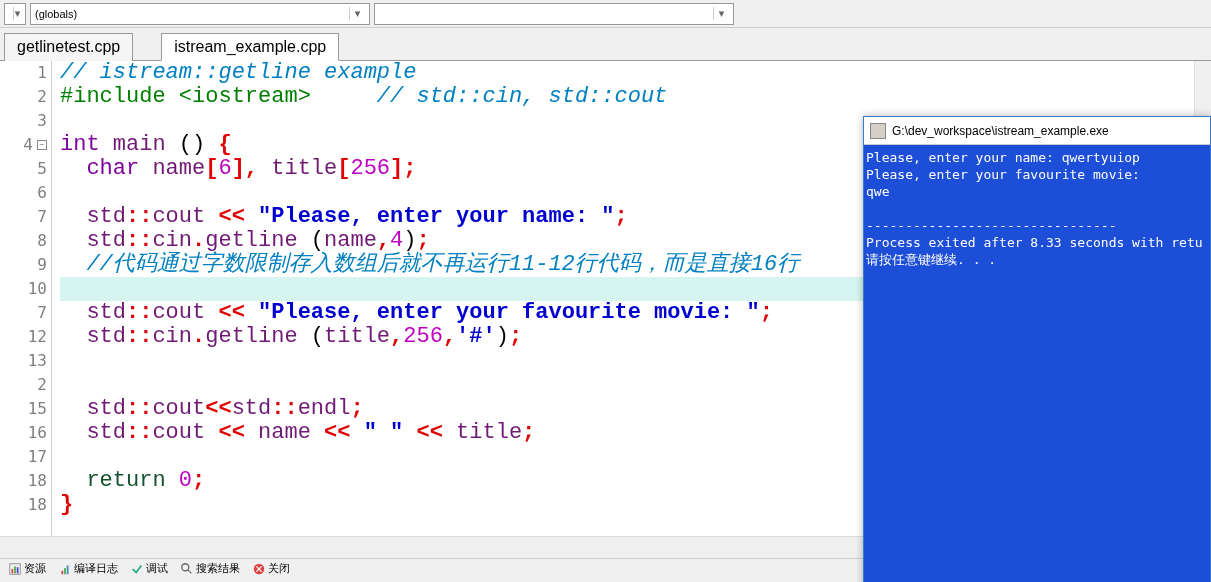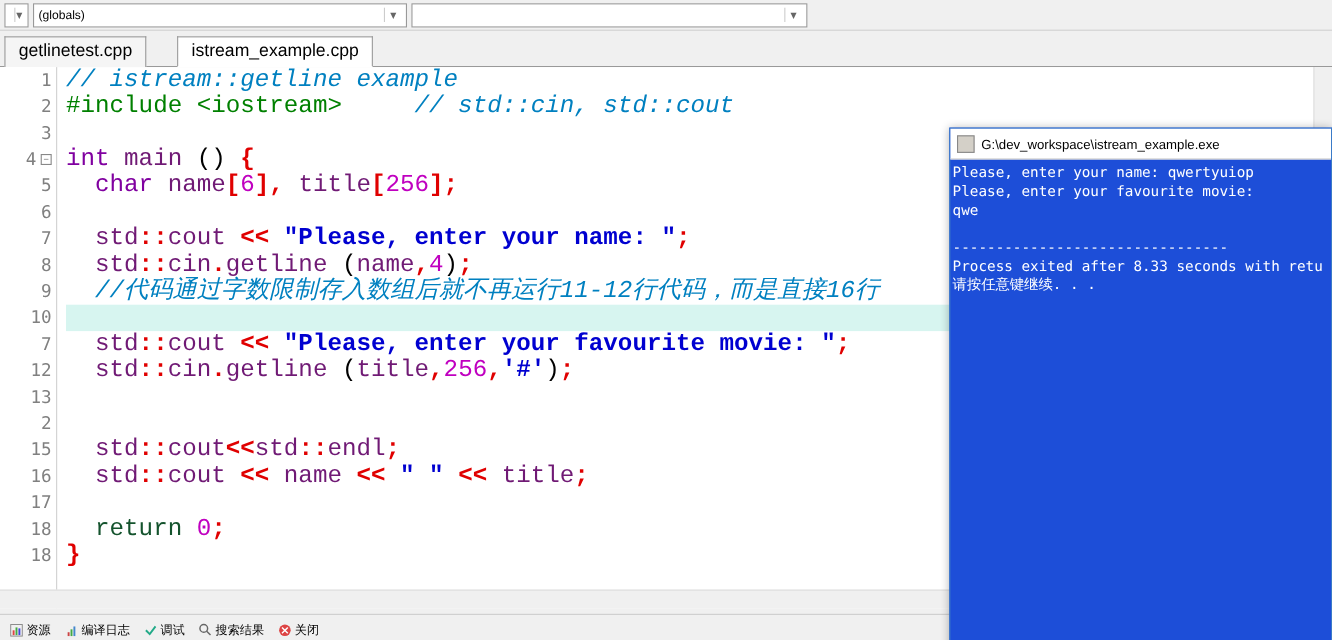--- a/index.html
+++ b/index.html
@@ -122,21 +122,21 @@
     
     .bottom-bar {
       position: absolute;
       bottom: 0;
       left: 0;
       right: 0;
       height: 24px;
       background: #f0f0f0;
       border-top: 1px solid #ccc;
       display: flex;
-      align-items: flex-end;
+      align-items: flex-start;
       padding: 0 4px;
       gap: 4px;
       font-size: 11px;
     }
     .bottom-item {
       display: flex;
       align-items: center;
       gap: 2px;
       padding: 2px 4px;
     }

